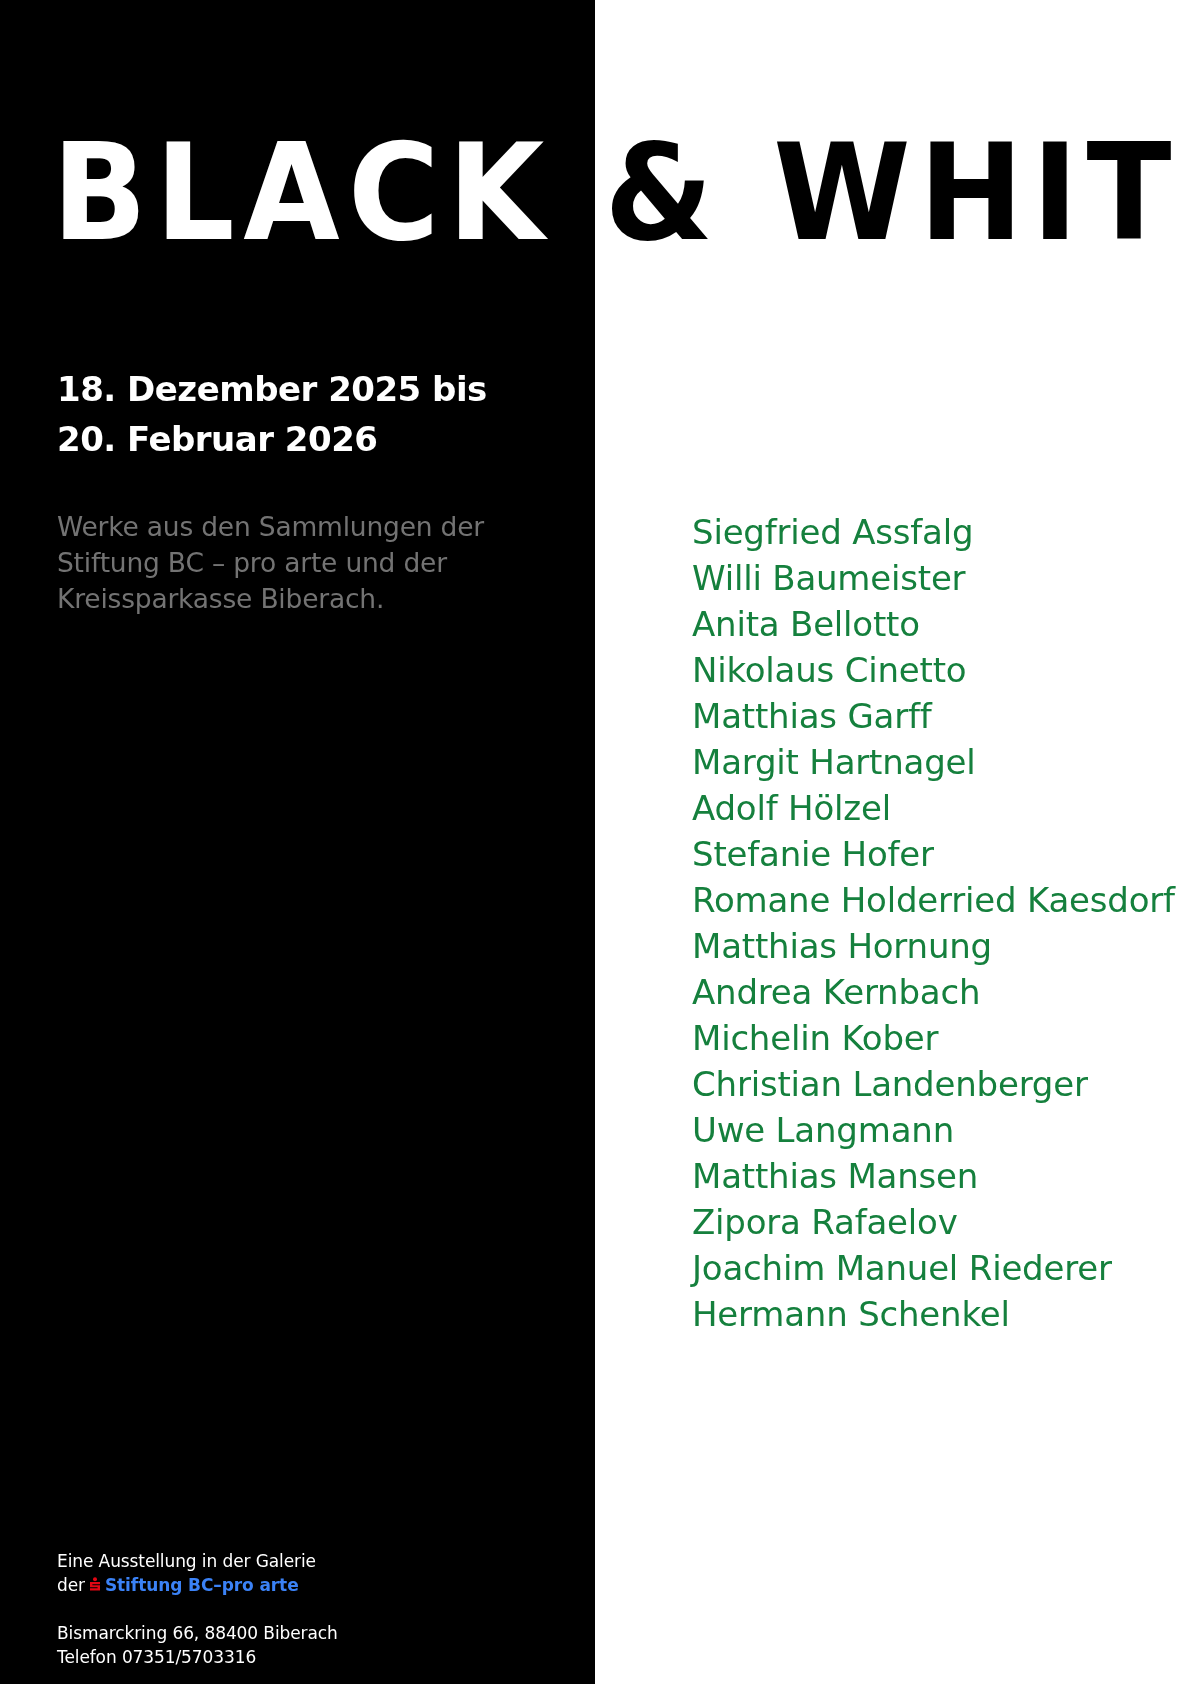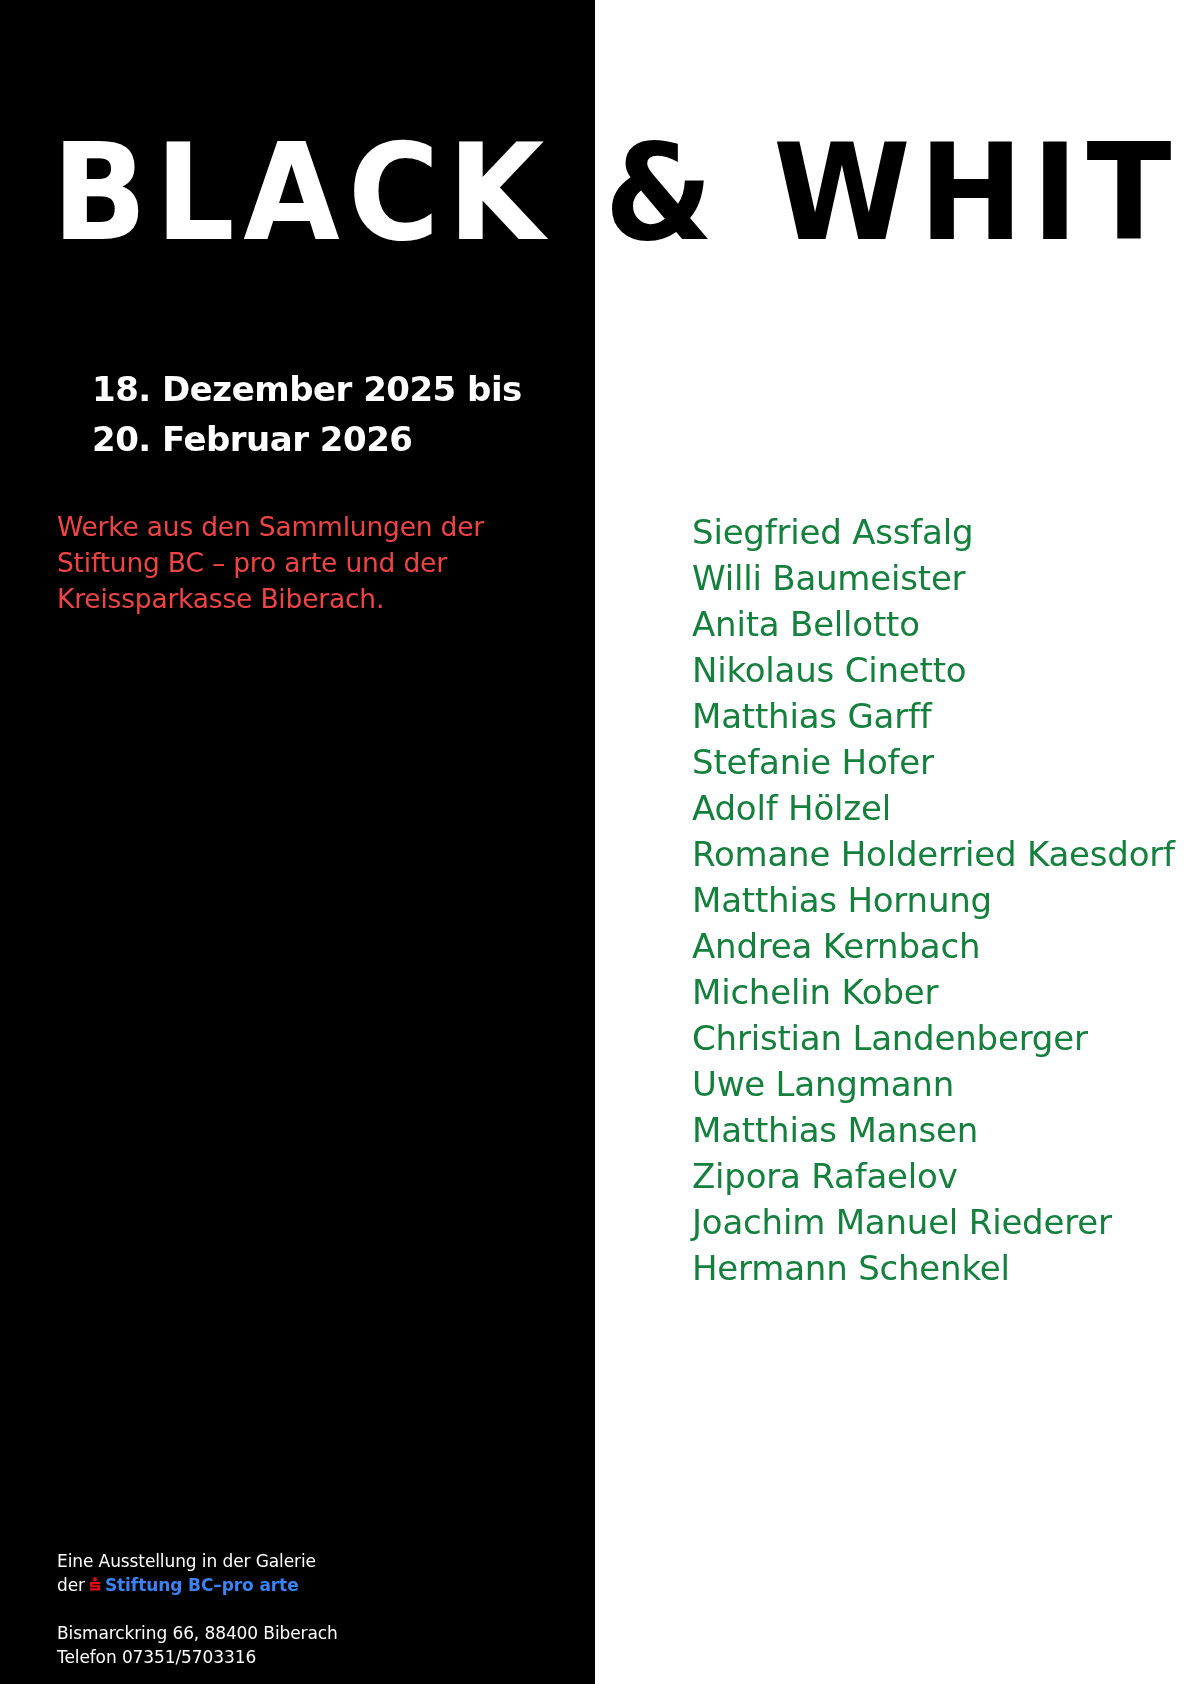--- a/index.html
+++ b/index.html
@@ -57,30 +57,29 @@
     .dates {
       position: absolute;
       left: 57px;
       top: 364px;
       color: #ffffff;
       font-family: "DejaVu Sans", sans-serif;
       font-weight: bold;
       font-size: 34px;
       line-height: 50px;
       letter-spacing: -0.5px;
-      margin-left: 35px;
     }
     .dates div { white-space: nowrap; }
 
     .description {
       position: absolute;
       left: 57px;
       top: 509px;
       width: 520px;
-      color: #ef4444;
+      color: #737373;
       font-family: "DejaVu Sans", sans-serif;
       font-size: 26.5px;
       line-height: 36px;
       letter-spacing: -0.2px;
     }
     .description div { white-space: nowrap; }
 
     .artists {
       position: absolute;
       left: 692px;
@@ -144,22 +143,23 @@
   <div>Stiftung BC – pro arte und der</div>
   <div>Kreissparkasse Biberach.</div>
 </div>
 
 <ul class="artists">
   <li>Siegfried Assfalg</li>
   <li>Willi Baumeister</li>
   <li>Anita Bellotto</li>
   <li>Nikolaus Cinetto</li>
   <li>Matthias Garff</li>
+  <li>Margit Hartnagel</li>
+  <li>Adolf Hölzel</li>
   <li>Stefanie Hofer</li>
-  <li>Adolf Hölzel</li>
   <li>Romane Holderried Kaesdorf</li>
   <li>Matthias Hornung</li>
   <li>Andrea Kernbach</li>
   <li>Michelin Kober</li>
   <li>Christian Landenberger</li>
   <li>Uwe Langmann</li>
   <li>Matthias Mansen</li>
   <li>Zipora Rafaelov</li>
   <li>Joachim Manuel Riederer</li>
   <li>Hermann Schenkel</li>

